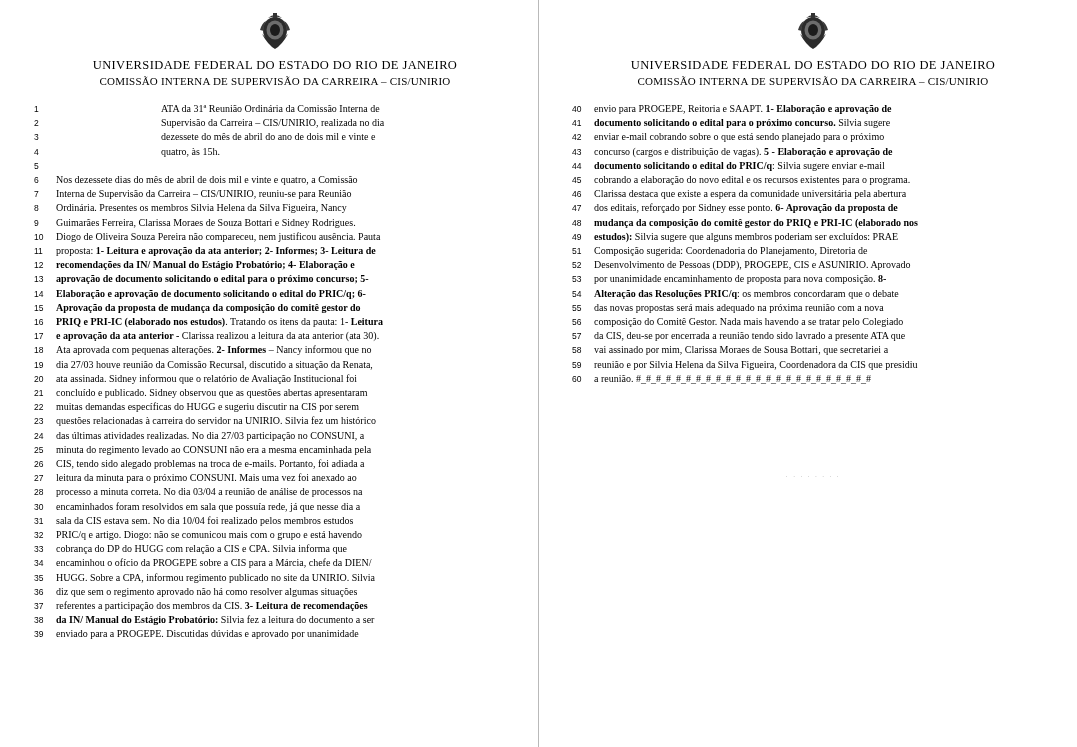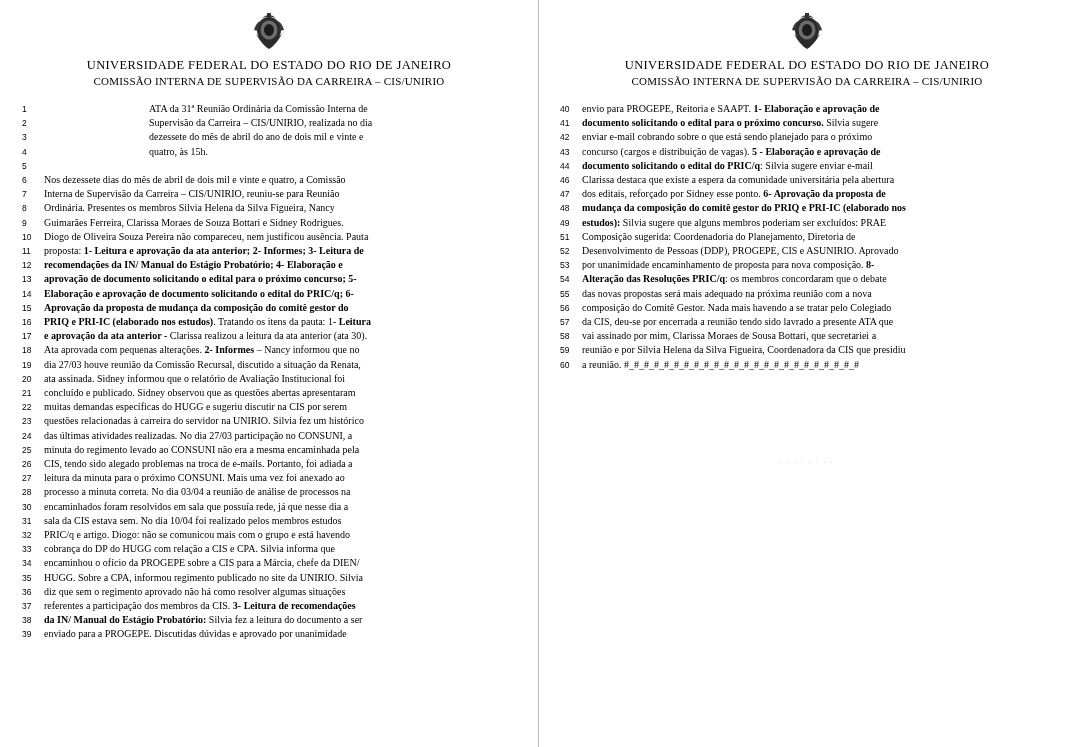--- a/index.html
+++ b/index.html
@@ -19,21 +19,21 @@
     width: 1077px;
     height: 747px;
     display: flex;
     flex-direction: row;
   }
   .column {
     position: relative;
     width: 538px;
     height: 747px;
     box-sizing: border-box;
-    padding: 10px 22px 0 22px;
+    padding: 10px 22px 0 34px;
   }
   .divider {
     position: absolute;
     left: 538px;
     top: 0;
     width: 1px;
     height: 747px;
     background: #b9b9b9;
   }
   
@@ -319,20 +319,24 @@
         </div>
         <div class="line-row">
           <div class="lnum">43</div>
           <div class="ltext">concurso (cargos e distribuição de vagas). <b>5 - Elaboração e aprovação de</b></div>
         </div>
         <div class="line-row">
           <div class="lnum">44</div>
           <div class="ltext"><b>documento solicitando o edital do PRIC/q</b>: Silvia sugere enviar e-mail</div>
         </div>
         <div class="line-row">
+          <div class="lnum">45</div>
+          <div class="ltext">cobrando a elaboração do novo edital e os recursos existentes para o programa.</div>
+        </div>
+        <div class="line-row">
           <div class="lnum">46</div>
           <div class="ltext">Clarissa destaca que existe a espera da comunidade universitária pela abertura</div>
         </div>
         <div class="line-row">
           <div class="lnum">47</div>
           <div class="ltext">dos editais, reforçado por Sidney esse ponto. <b>6- Aprovação da proposta de</b></div>
         </div>
         <div class="line-row">
           <div class="lnum">48</div>
           <div class="ltext"><b>mudança da composição do comitê gestor do PRIQ e PRI-IC (elaborado nos</b></div>

